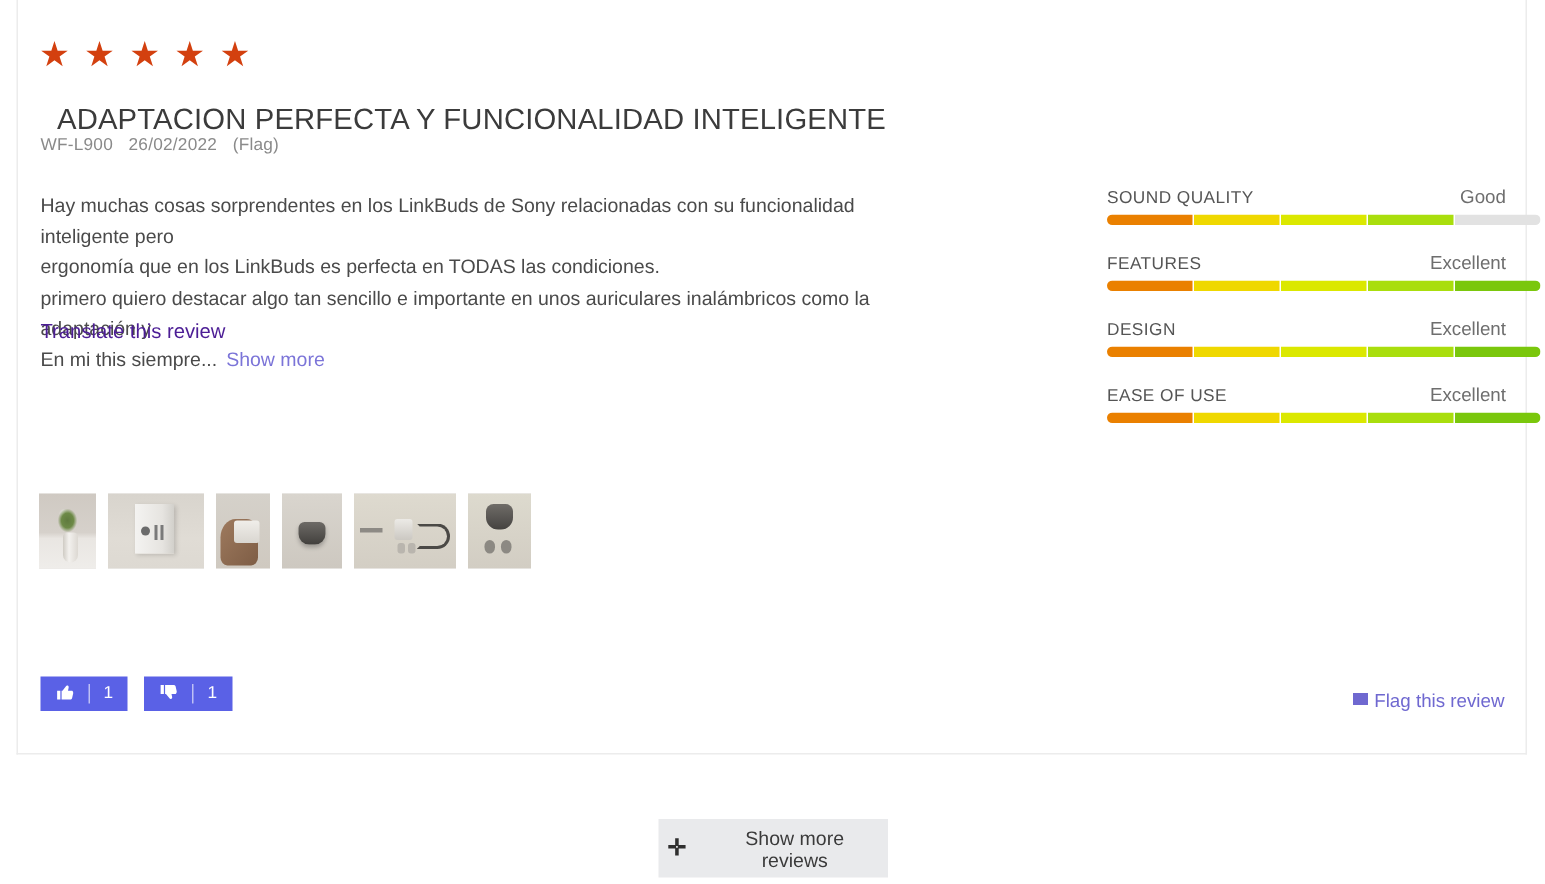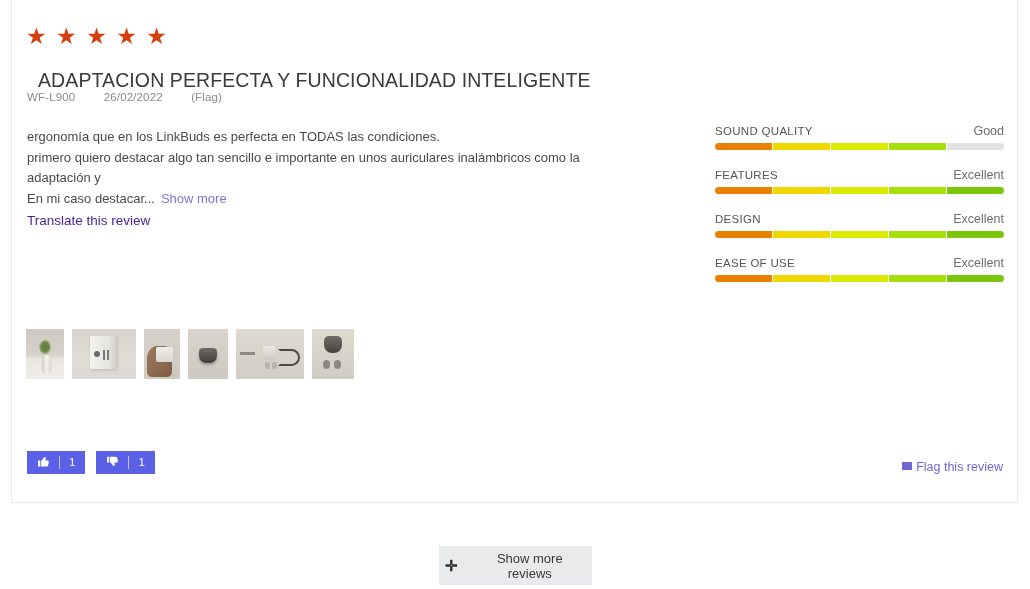--- a/index.html
+++ b/index.html
@@ -75,21 +75,21 @@
   
   .review-meta {
     position: absolute;
     left: 15px;
     top: 92px;
     font-size: 11.5px;
     color: #8a8a8a;
     letter-spacing: 0.15px;
     white-space: nowrap;
   }
-  .review-meta span { margin-right: 25px; }
+  .review-meta span { margin-right: 7px; }
   .review-meta span:last-child { margin-right: 0; }
 
   
   .review-body {
     position: absolute;
     left: 15px;
     top: 128px;
     width: 580px;
     font-size: 13px;
     line-height: 20.5px;
@@ -115,20 +115,21 @@
 
   
   .ratings {
     position: absolute;
     left: 703px;
     top: 125px;
     width: 289px;
   }
   .rating-row {
     margin-bottom: 18px;
+    margin-left: 23px;
   }
   .rating-row:last-child { margin-bottom: 0; }
   .rating-head {
     display: flex;
     justify-content: space-between;
     align-items: baseline;
     margin-bottom: 5px;
   }
   .rating-label {
     font-size: 11.5px;
@@ -408,23 +409,24 @@
 
       <h2 class="review-title">ADAPTACION PERFECTA Y FUNCIONALIDAD INTELIGENTE</h2>
 
       <div class="review-meta">
         <span>WF-L900</span>
         <span>26/02/2022</span>
         <span>(Flag)</span>
       </div>
 
       <div class="review-body">
+        <p>Hay muchas cosas sorprendentes en los LinkBuds de Sony relacionadas con su funcionalidad inteligente pero</p>
         <p>ergonomía que en los LinkBuds es perfecta en TODAS las condiciones.</p>
         <p>primero quiero destacar algo tan sencillo e importante en unos auriculares inalámbricos como la adaptación y</p>
-        <p><span>En mi caso destacar...</span><span class="show-more-link">Show more</span></p>
+        <p><span>En mi this siempre...</span><span class="show-more-link">Show more</span></p>
       </div>
 
       <div class="translate-link">Translate this review</div>
 
       <div class="ratings">
 
         <div class="rating-row">
           <div class="rating-head">
             <span class="rating-label">SOUND QUALITY</span>
             <span class="rating-value">Good</span>

